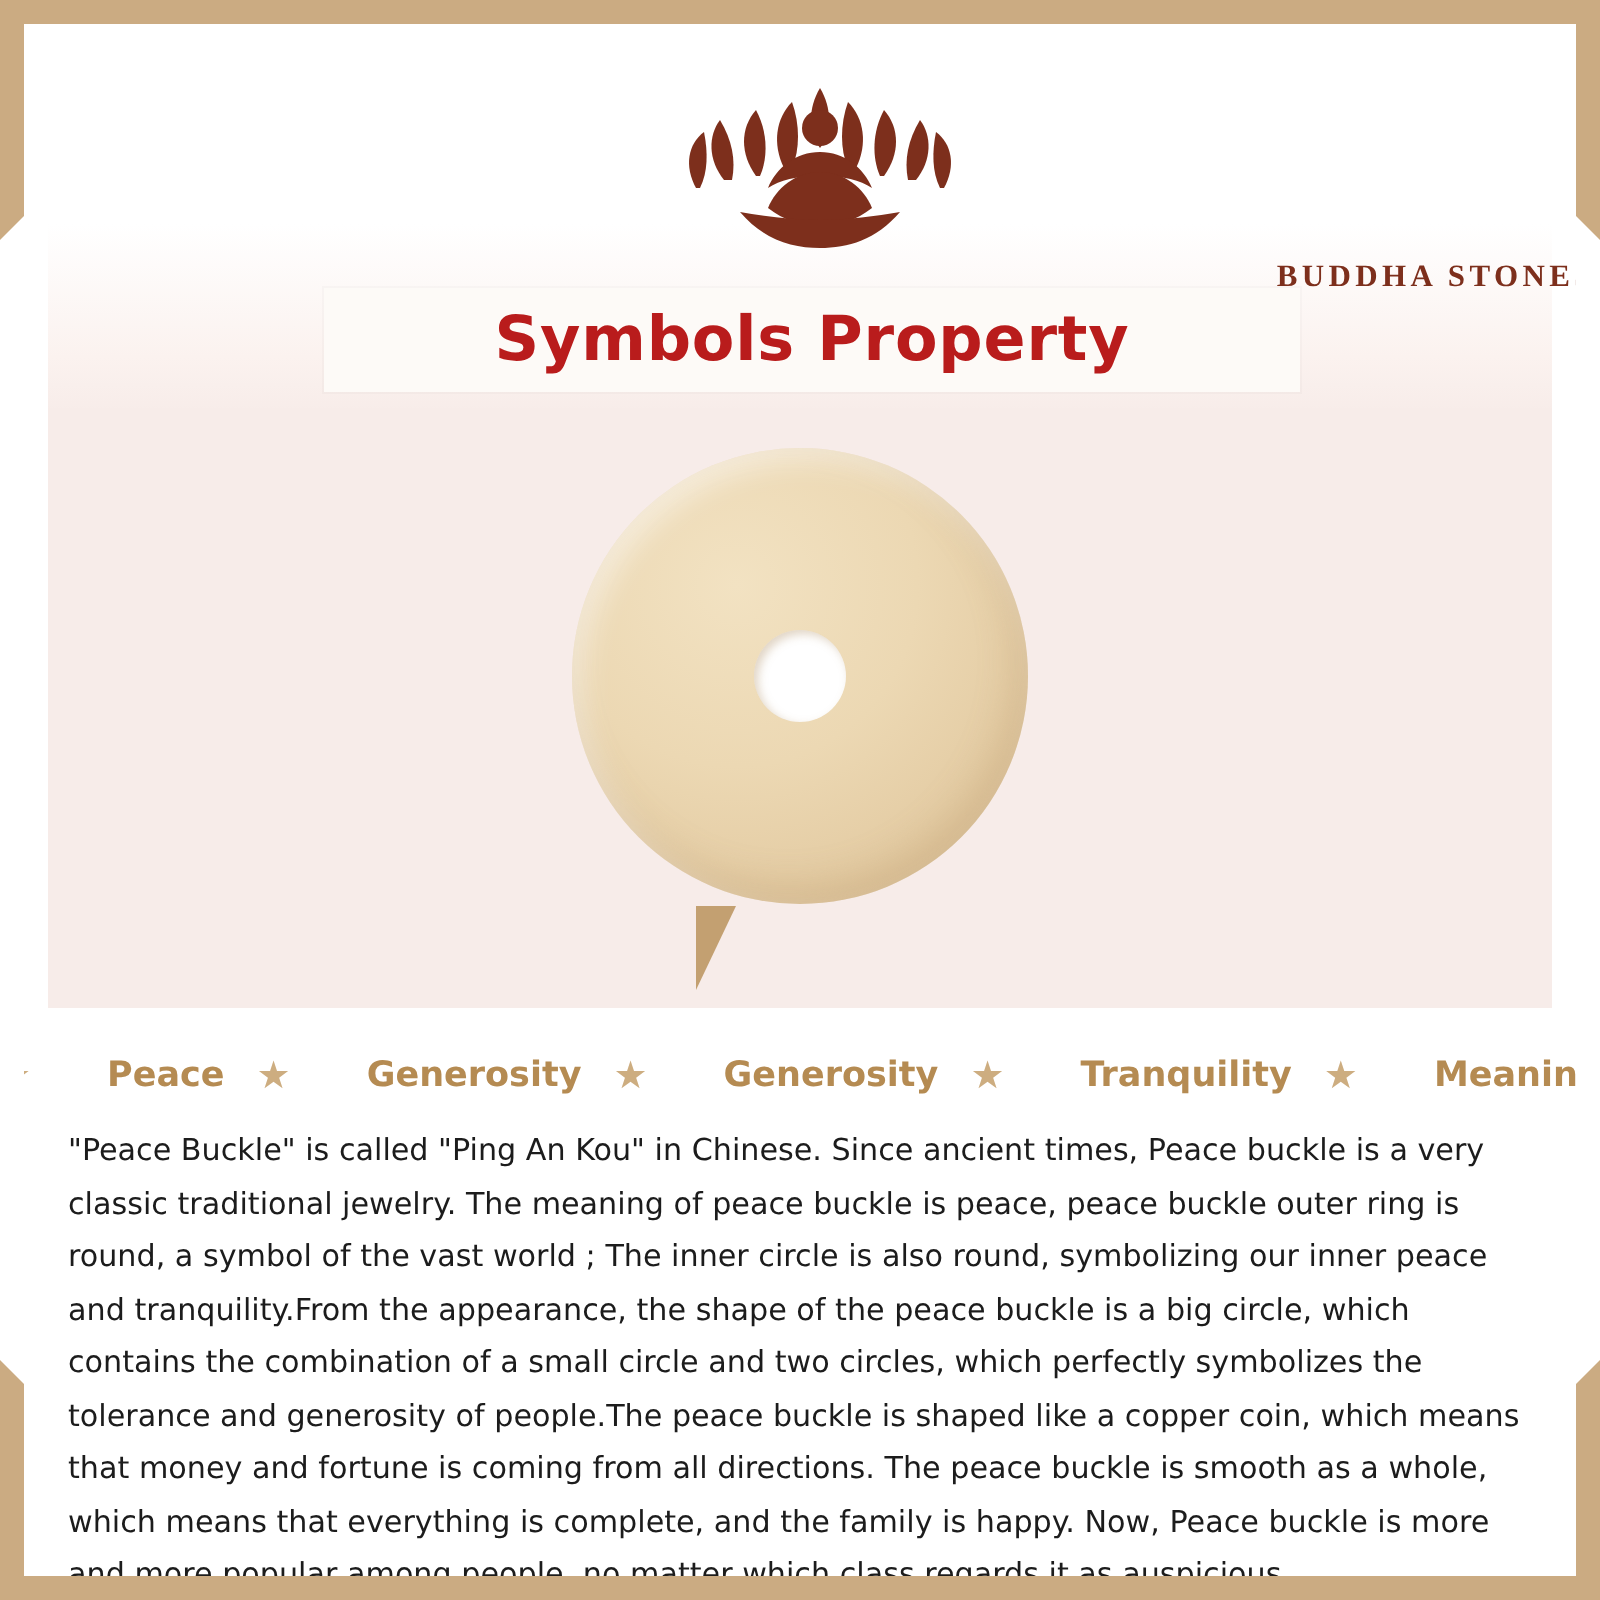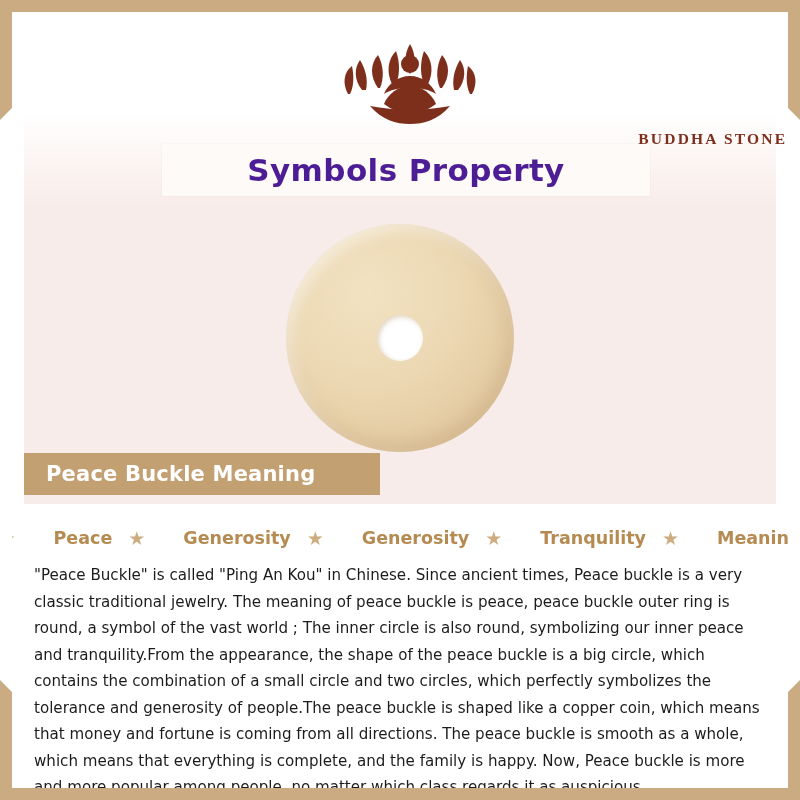--- a/index.html
+++ b/index.html
@@ -124,21 +124,21 @@
     height: 52px;
     background: #fdfaf7;
     display: flex;
     align-items: center;
     justify-content: center;
     box-shadow: 0 0 0 1px rgba(0,0,0,0.02);
   }
   .title-bar .title {
     font-size: 31px;
     font-weight: bold;
-    color: #4c1d95;
+    color: #b91c1c;
     letter-spacing: 0.4px;
     font-family: "DejaVu Sans", sans-serif;
   }
 
   
   .disc-wrap {
     position: absolute;
     top: 212px;
     left: 0;
     width: 776px;
@@ -283,23 +283,20 @@
     <div class="title-bar">
       <div class="title">Symbols Property</div>
     </div>
 
     <div class="disc-wrap">
       <div class="disc">
         <div class="disc-hole"></div>
       </div>
     </div>
 
-    <div class="ribbon">
-      <span class="ribbon-text">Peace Buckle Meaning</span>
-    </div>
     <div class="ribbon-notch"></div>
 
     <div class="keywords">
       <div class="kw">
         <span class="kw-star">★</span>
         <span class="kw-label">Peace</span>
       </div>
       <div class="kw">
         <span class="kw-star">★</span>
         <span class="kw-label">Generosity</span>

